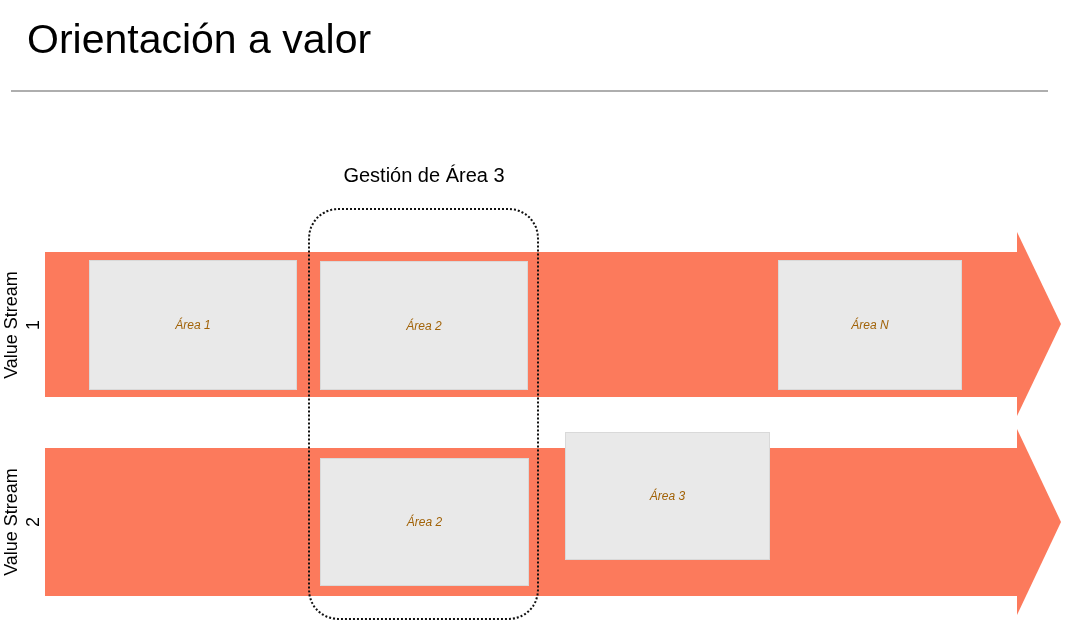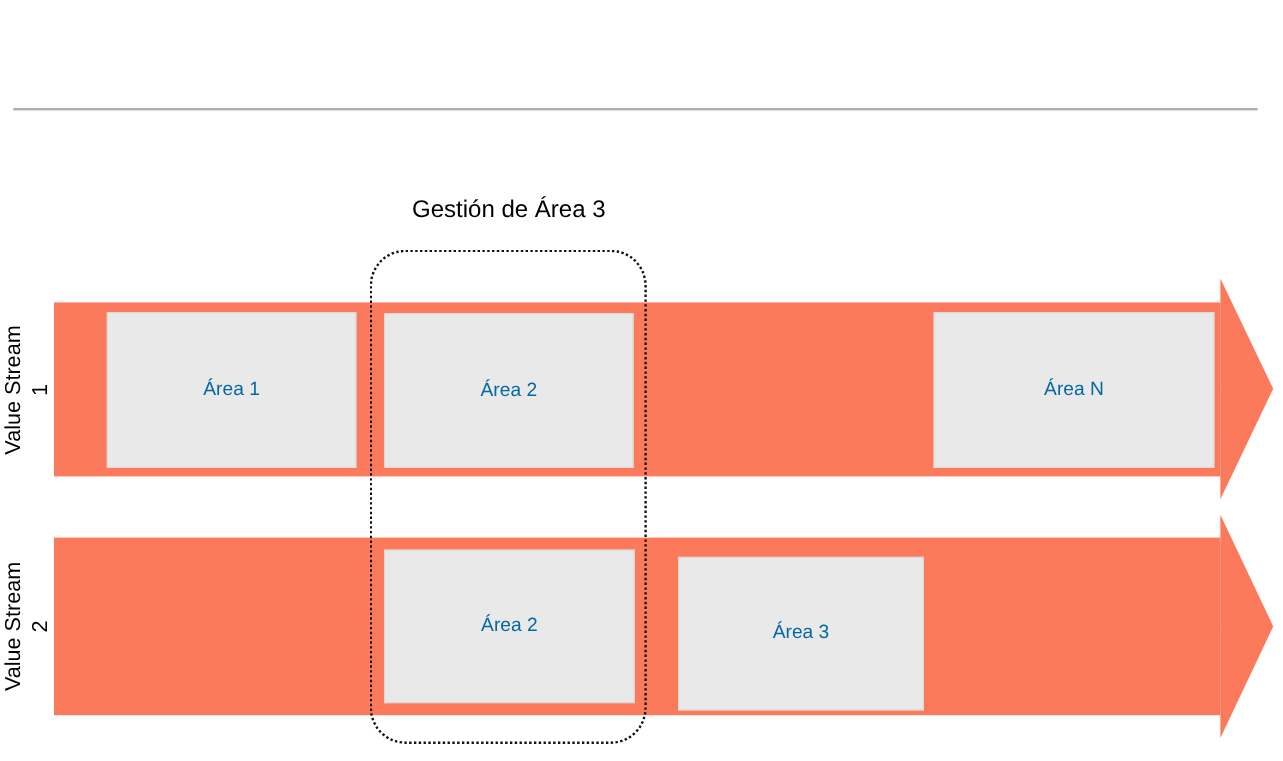--- a/index.html
+++ b/index.html
@@ -55,39 +55,40 @@
     position:absolute;width:150px;height:46px;
     transform:rotate(-90deg);
     text-align:center;font-size:18px;line-height:22px;color:#000;
   }
   .vlabel1{left:-52px;top:302px;}
   .vlabel2{left:-52px;top:499px;}
 
   .area{
     position:absolute;display:flex;align-items:center;justify-content:center;
     background:var(--area-box);border:1px solid var(--area-box-border);
-    font-size:16px;color:#0369a1;
+    font-size:12px;color:#a16207;font-style:italic;
   }
   .a1-1{left:89px; top:260px;width:208px;height:130px;}
   .a1-2{left:320px;top:261px;width:208px;height:129px;}
-  .a1-n{left:778px;top:260px;width:234px;height:130px;}
+  .a1-n{left:778px;top:260px;width:184px;height:130px;}
   .a2-2{left:320px;top:458px;width:209px;height:128px;}
-  .a2-3{left:565px;top:464px;width:205px;height:128px;}
+  .a2-3{left:565px;top:432px;width:205px;height:128px;}
 
   .dotted-outline{
     position:absolute;left:308px;top:208px;width:231px;height:412px;
     border:2px dotted var(--outline);border-radius:30px;
     background:transparent;pointer-events:none;
   }
 </style>
 </head>
 <body>
 
 <div class="slide">
 
+  <h1 class="page-title">Orientación a valor</h1>
   <div class="title-divider"></div>
 
   <div class="caption">Gestión de Área 3</div>
 
   <div class="band band1"></div>
   <div class="head head1"></div>
   <div class="vlabel vlabel1">
     <div>Value Stream</div>
     <div>1</div>
   </div>

